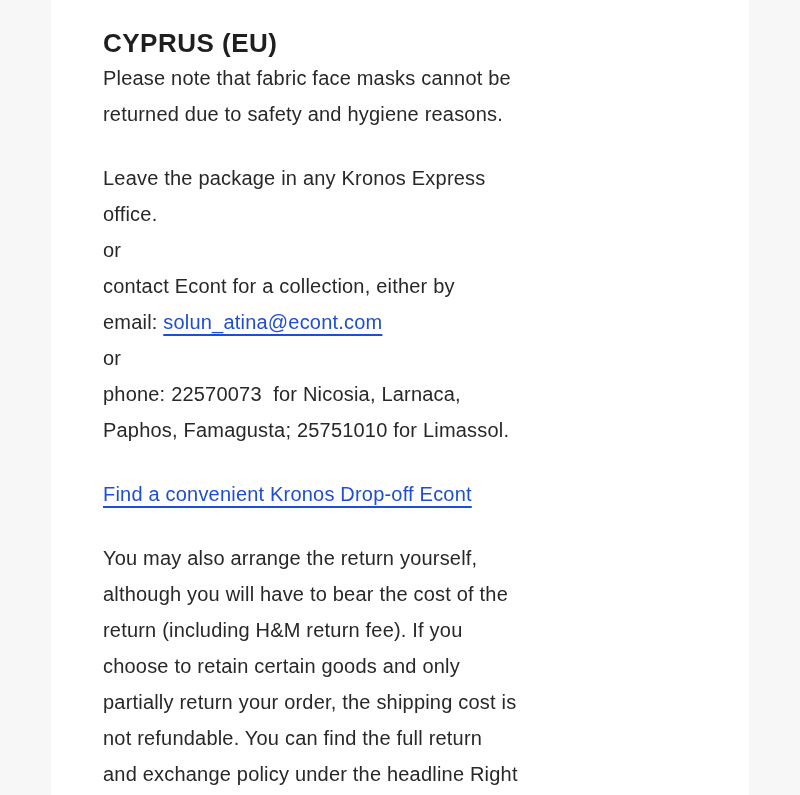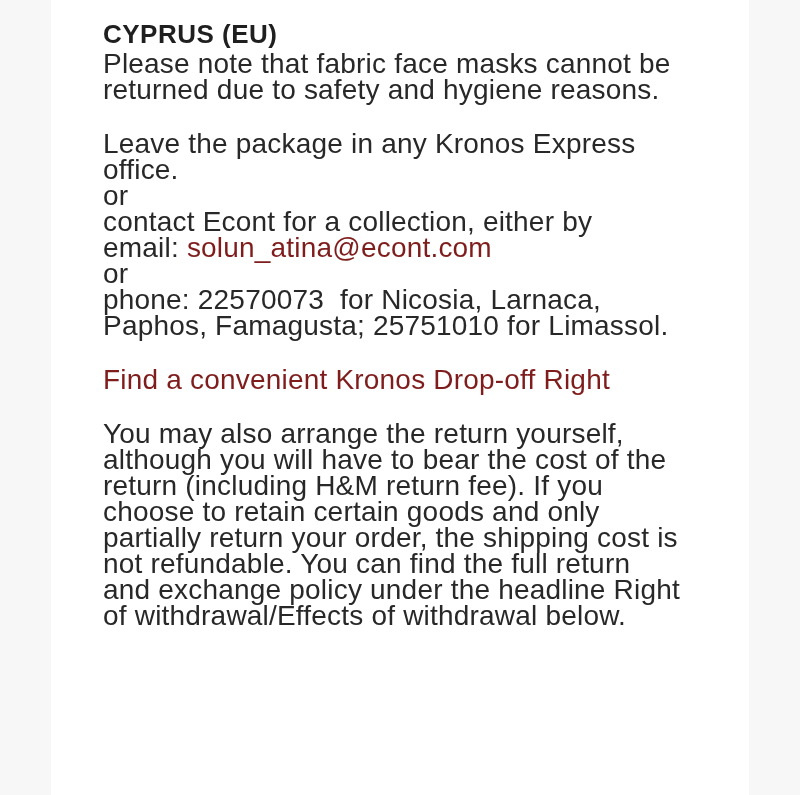--- a/index.html
+++ b/index.html
@@ -13,44 +13,45 @@
     background: #f7f7f7;
     display: flex;
     justify-content: center;
     overflow: hidden;
   }
   .card {
     width: 698px;
     min-height: 795px;
     background: #ffffff;
     box-sizing: border-box;
-    padding: 17px 52px 0 52px;
+    padding: 26px 52px 0 52px;
   }
   .heading {
     margin: 0;
     font-size: 26px;
     line-height: 34px;
     font-weight: 700;
     letter-spacing: 0.5px;
     color: #1f1f1f;
   }
   .para {
     margin: 0 0 28px 0;
-    font-size: 28px;
-    line-height: 26px;
+    font-size: 20px;
+    line-height: 36px;
     font-weight: 400;
     letter-spacing: 0.2px;
     color: #282828;
     white-space: pre;
   }
   .para:last-child {
     margin-bottom: 16px;
   }
   a.inline-link {
-    color: #7f1d1d;
+    color: #1d4ed8;
+    text-decoration: underline;
     text-decoration-thickness: 2px;
     text-underline-offset: 5px;
     cursor: pointer;
   }
 </style>
 </head>
 <body>
 
 <div class="page">
   <div class="card">
@@ -62,21 +63,21 @@
 
     <p class="para"><span>Leave the package in any Kronos Express
 office.
 or
 contact Econt for a collection, either by
 email: </span><a class="inline-link">solun_atina@econt.com</a><span>
 or
 phone: 22570073  for Nicosia, Larnaca,
 Paphos, Famagusta; 25751010 for Limassol.</span></p>
 
-    <p class="para"><a class="inline-link">Find a convenient Kronos Drop-off Right</a></p>
+    <p class="para"><a class="inline-link">Find a convenient Kronos Drop-off Econt</a></p>
 
     <p class="para">You may also arrange the return yourself,
 although you will have to bear the cost of the
 return (including H&amp;M return fee). If you
 choose to retain certain goods and only
 partially return your order, the shipping cost is
 not refundable. You can find the full return
 and exchange policy under the headline Right
 of withdrawal/Effects of withdrawal below.</p>
 

